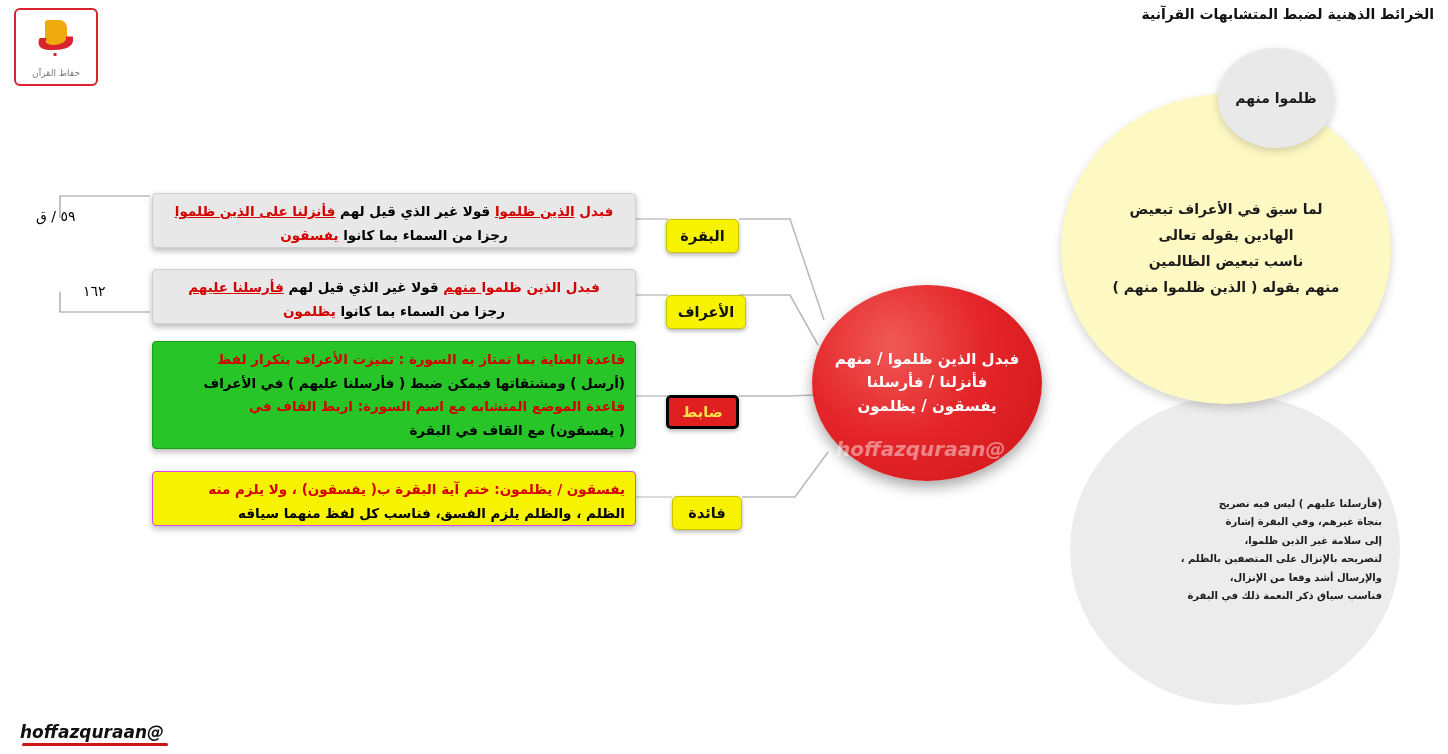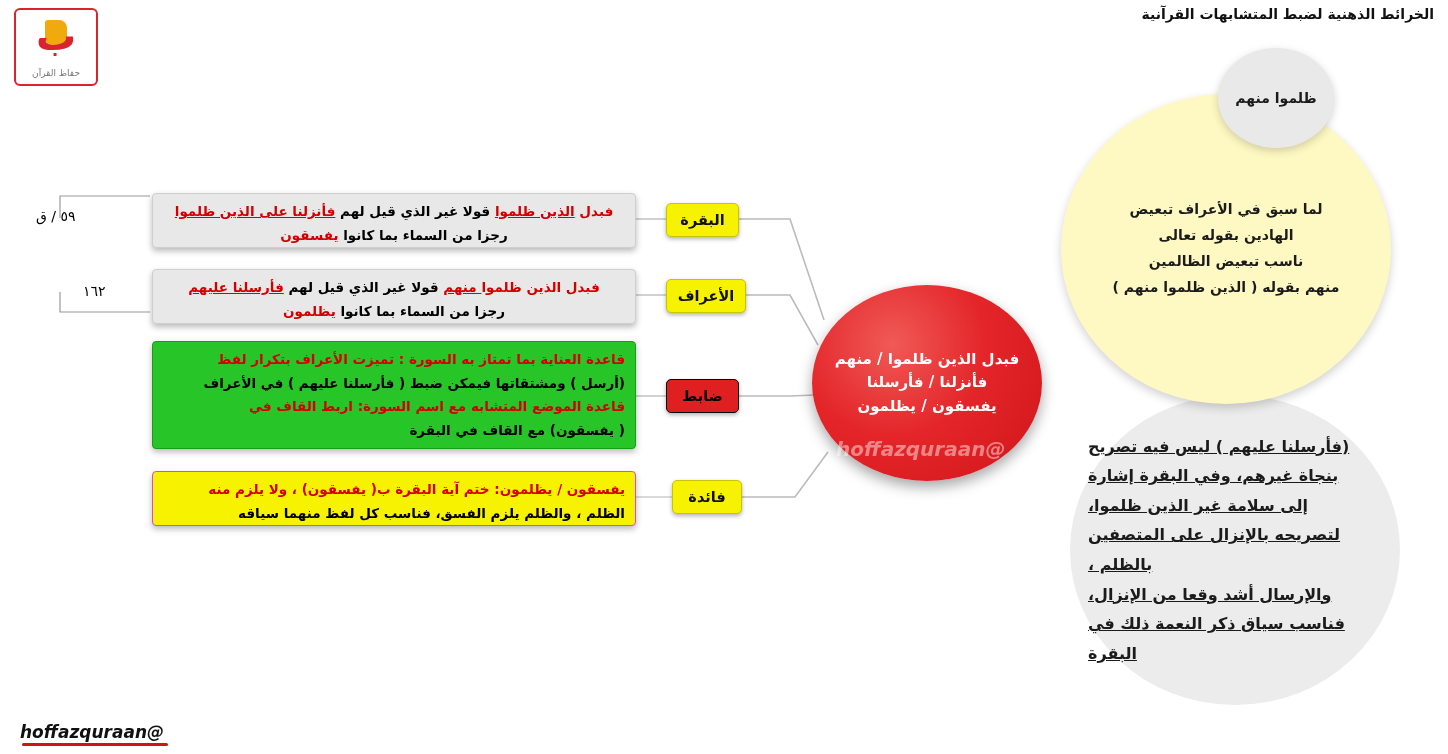--- a/index.html
+++ b/index.html
@@ -86,40 +86,41 @@
 
   
   .big-grey {
     position: absolute; left: 1070px; top: 395px;
     width: 330px; height: 310px;
     border-radius: 50%;
     background: #ececec;
     display: flex; align-items: center; justify-content: center;
   }
   .big-grey .txt {
-    text-align: left; color: #1b1b1b; font-size: 16px; font-weight: bold;
-    line-height: 1.85; padding: 0 18px; width: 100%; text-decoration: underline;
+    text-align: right; color: #1b1b1b; font-size: 10px; font-weight: bold;
+    line-height: 1.85; padding: 0 18px; width: 100%;
   }
 
   
   .tag {
     position: absolute;
     height: 34px;
     background: #f7f200;
     border: 1px solid #c9c400;
     border-radius: 5px;
     box-shadow: 0 2px 4px rgba(0,0,0,.30);
     display: flex; align-items: center; justify-content: center;
     font-size: 14.5px; font-weight: bold; color: #111;
     padding: 0 10px;
+    margin-top: 16px;
   }
   .tag.red {
     background: #e02020;
-    border: 1px solid #000000;
-    color: #000000;
+    border: 3px solid #000000;
+    color: #fde047;
   }
 
   
   .box {
     position: absolute;
     border-radius: 4px;
     box-shadow: 0 3px 6px rgba(0,0,0,.28);
     padding: 6px 10px 7px 10px;
     font-size: 13.5px;
     line-height: 1.75;

